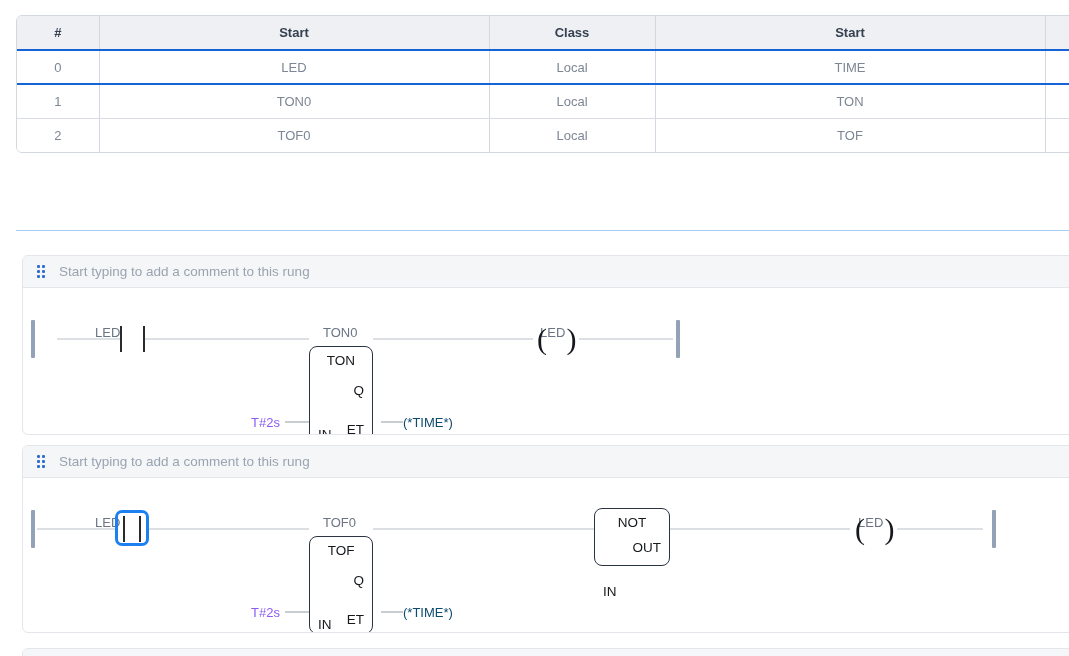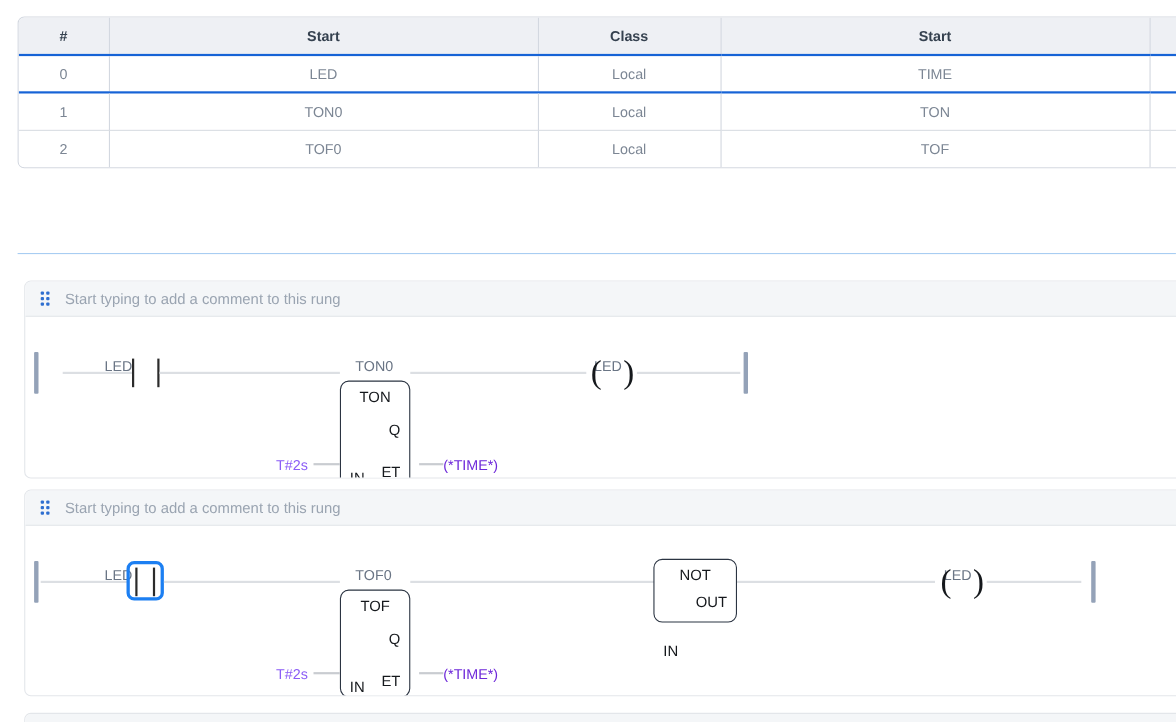--- a/index.html
+++ b/index.html
@@ -164,21 +164,21 @@
 
   .lit {
     position: absolute;
     font-size: 13px;
     color: #8b5cf6;
     white-space: nowrap;
   }
   .outvar {
     position: absolute;
     font-size: 13px;
-    color: #6d28d9;
+    color: #0c4a6e;
     white-space: nowrap;
   }
 </style>
 </head>
 <body>
 
 <div class="vars-wrap">
   <table class="vars">
     <thead>
       <tr>

